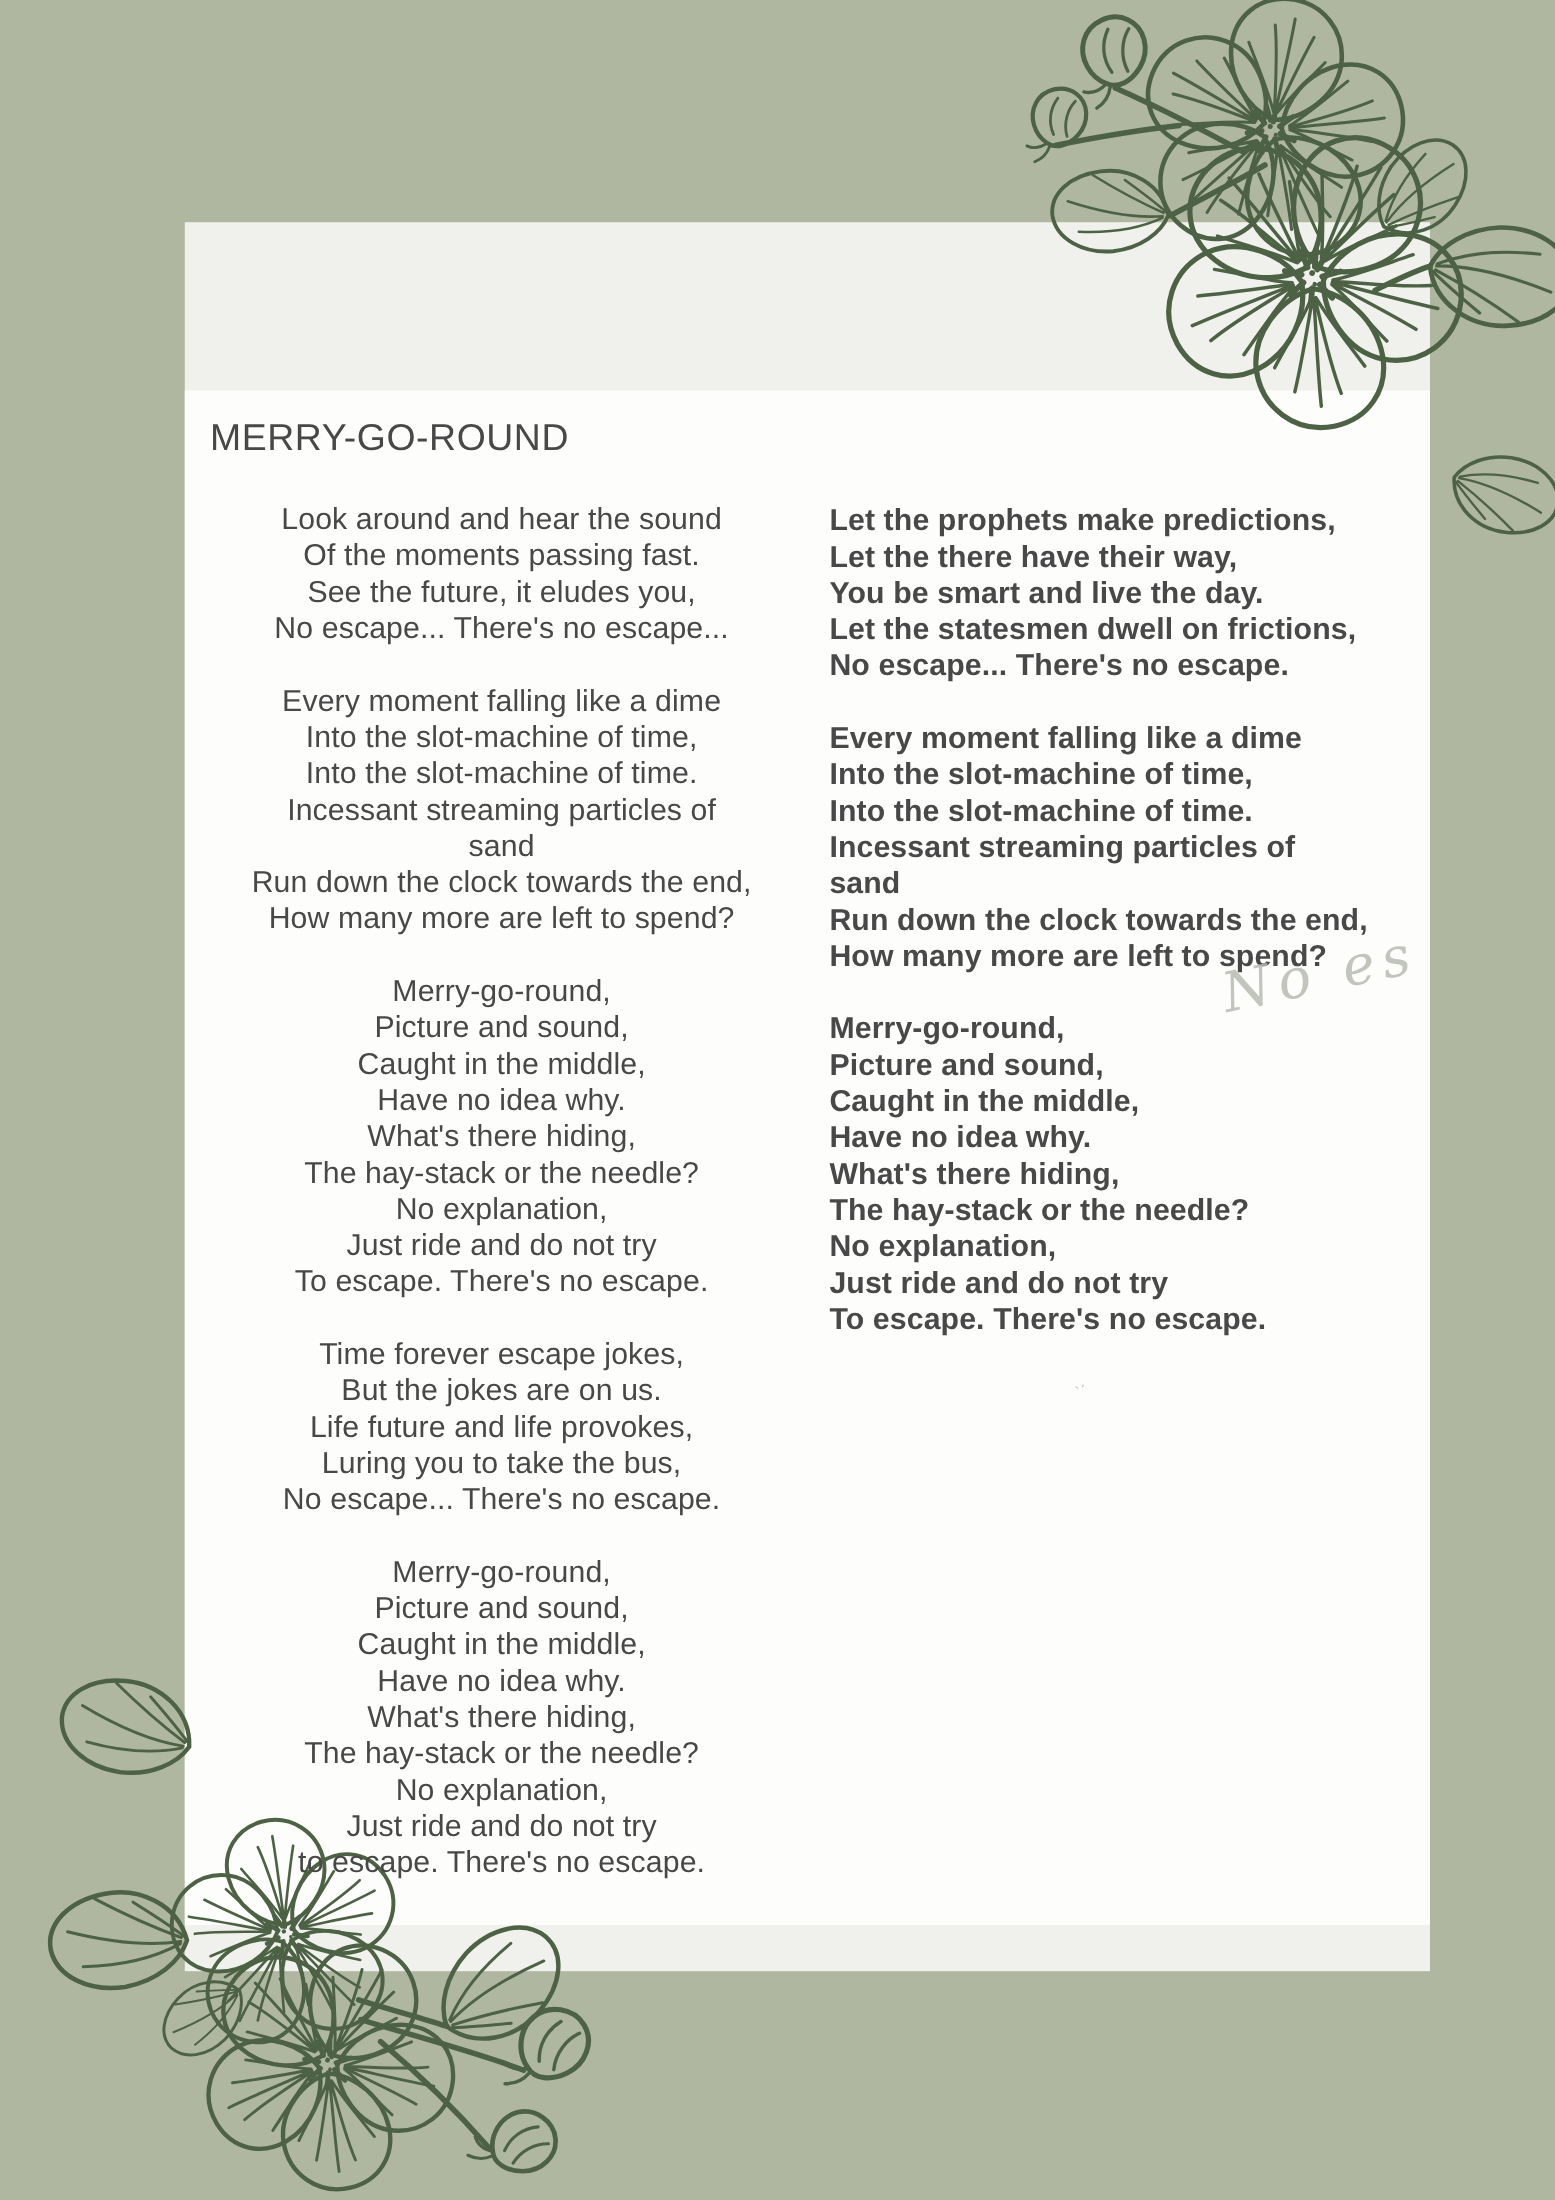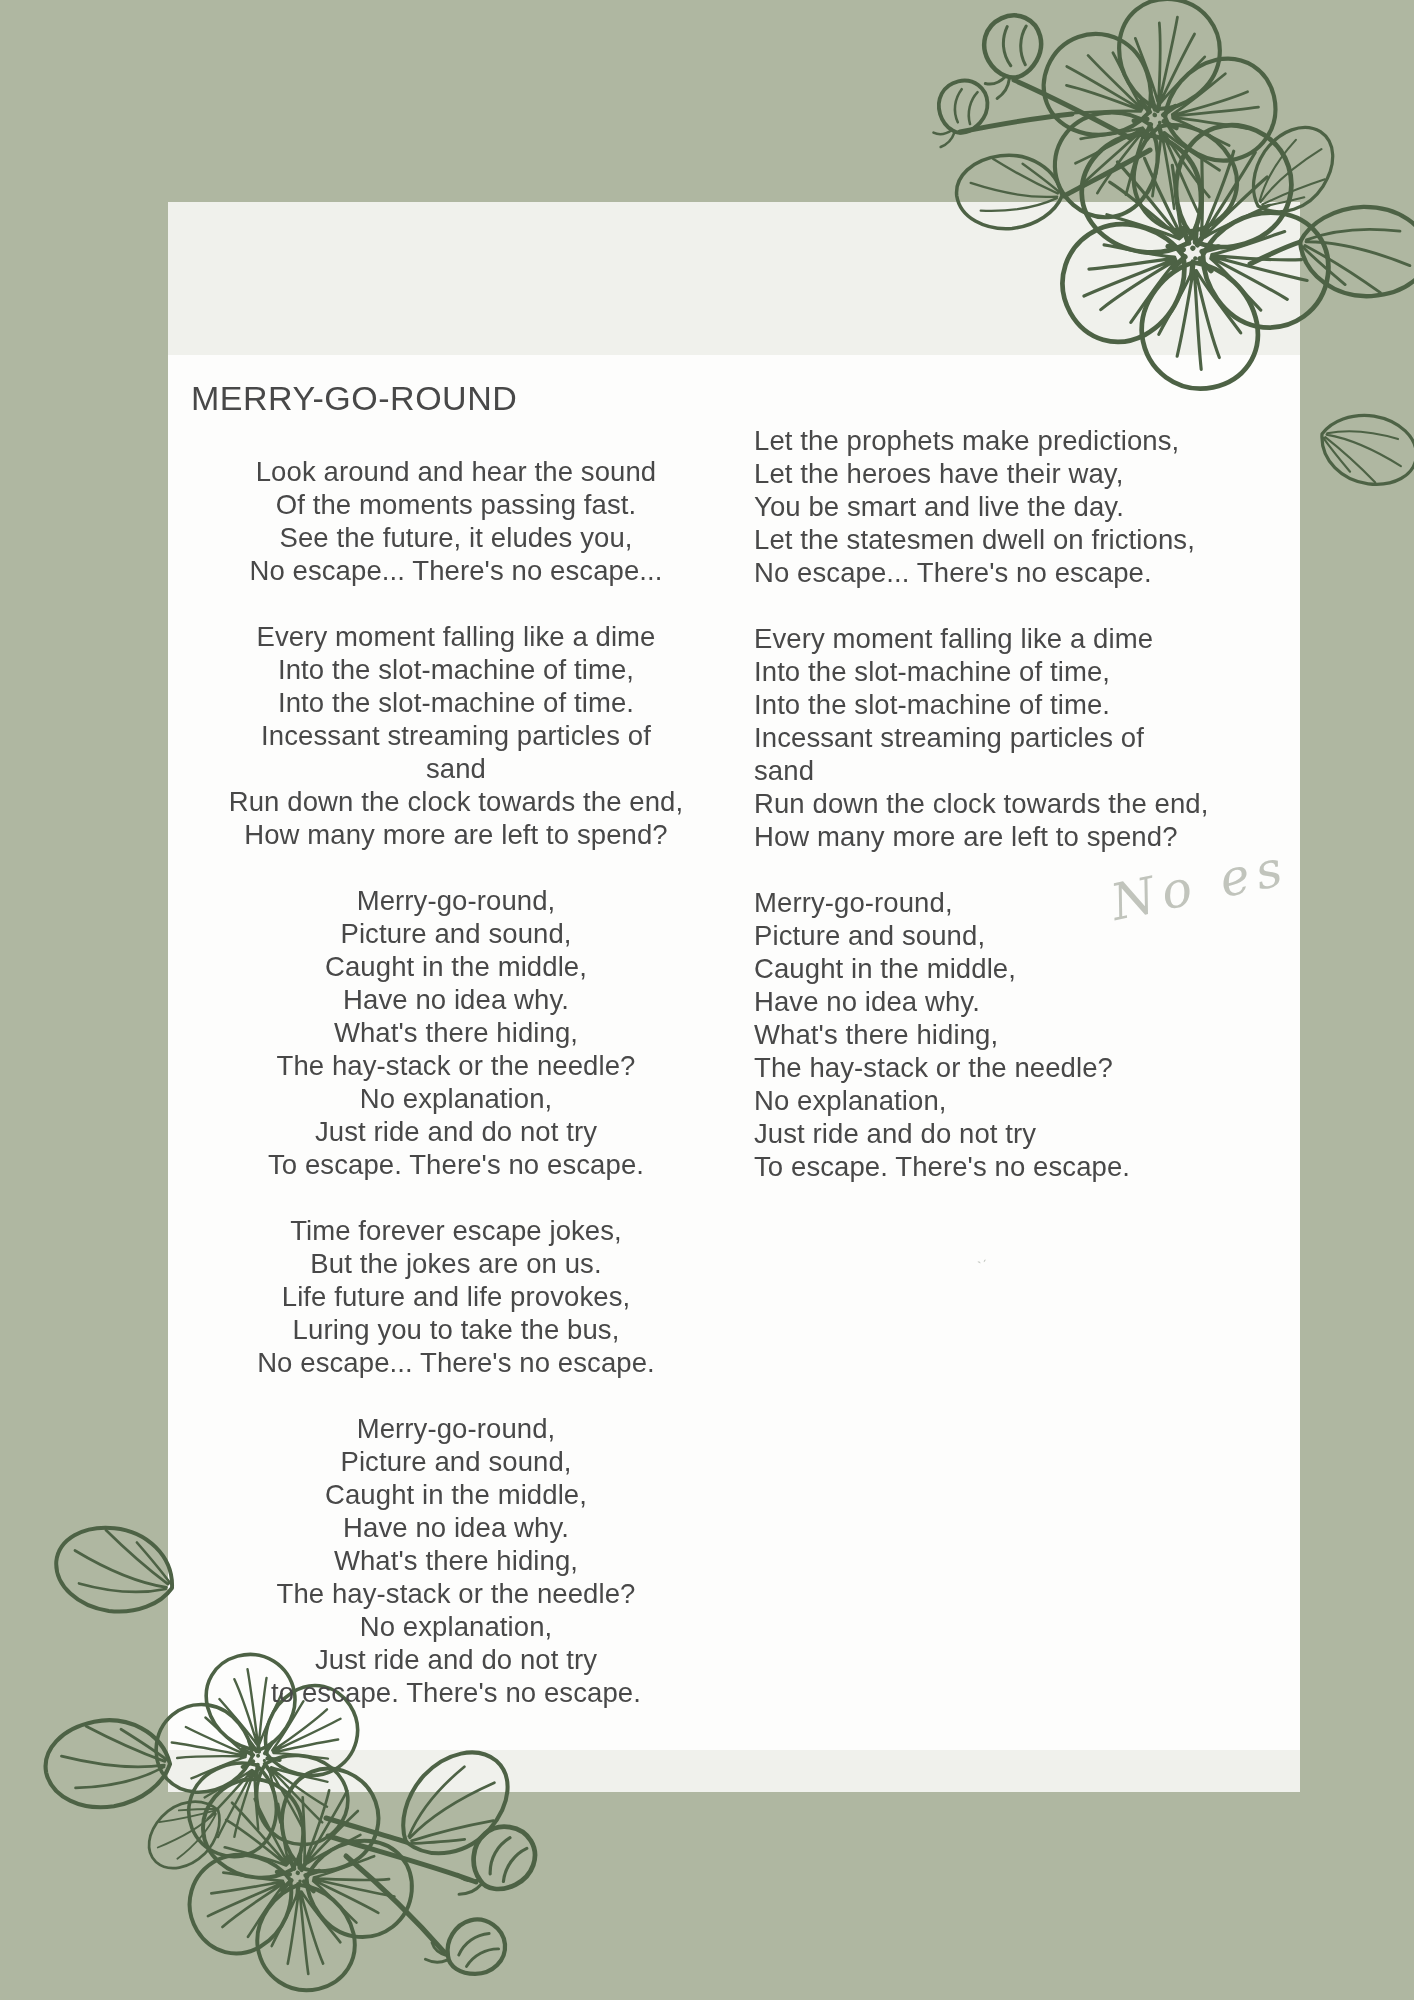--- a/index.html
+++ b/index.html
@@ -43,21 +43,21 @@
     position:absolute;left:163px;top:380px;
     font-size:34px;font-weight:400;letter-spacing:0.5px;
     color:var(--ink);line-height:1.1;
   }
   .col{
     position:absolute;width:530px;
     font-size:27.5px;line-height:33px;
     color:var(--ink);letter-spacing:0.1px;
   }
   .col1{left:163px;top:455px;text-align:center;}
-  .col2{left:726px;top:424px;}
+  .col2{left:726px;top:456px;font-weight:bold;}
   .stanza{margin-bottom:33px;}
   .pencil-clip{
     position:absolute;left:1056px;top:838px;width:216px;height:112px;
     overflow:hidden;
   }
   .pencil{
     display:inline-block;
     margin:18px 0 0 26px;
     font-family:"DejaVu Serif", serif;
     font-style:italic;
@@ -183,21 +183,21 @@
         <div class="line">What's there hiding,</div>
         <div class="line">The hay-stack or the needle?</div>
         <div class="line">No explanation,</div>
         <div class="line">Just ride and do not try</div>
         <div class="line">to escape. There's no escape.</div>
       </div>
     </div>
   <div class="col col2">
       <div class="stanza">
         <div class="line">Let the prophets make predictions,</div>
-        <div class="line">Let the heroes have their way,</div>
+        <div class="line">Let the there have their way,</div>
         <div class="line">You be smart and live the day.</div>
         <div class="line">Let the statesmen dwell on frictions,</div>
         <div class="line">No escape... There's no escape.</div>
       </div>
       <div class="stanza">
         <div class="line">Every moment falling like a dime</div>
         <div class="line">Into the slot-machine of time,</div>
         <div class="line">Into the slot-machine of time.</div>
         <div class="line">Incessant streaming particles of</div>
         <div class="line">sand</div>

